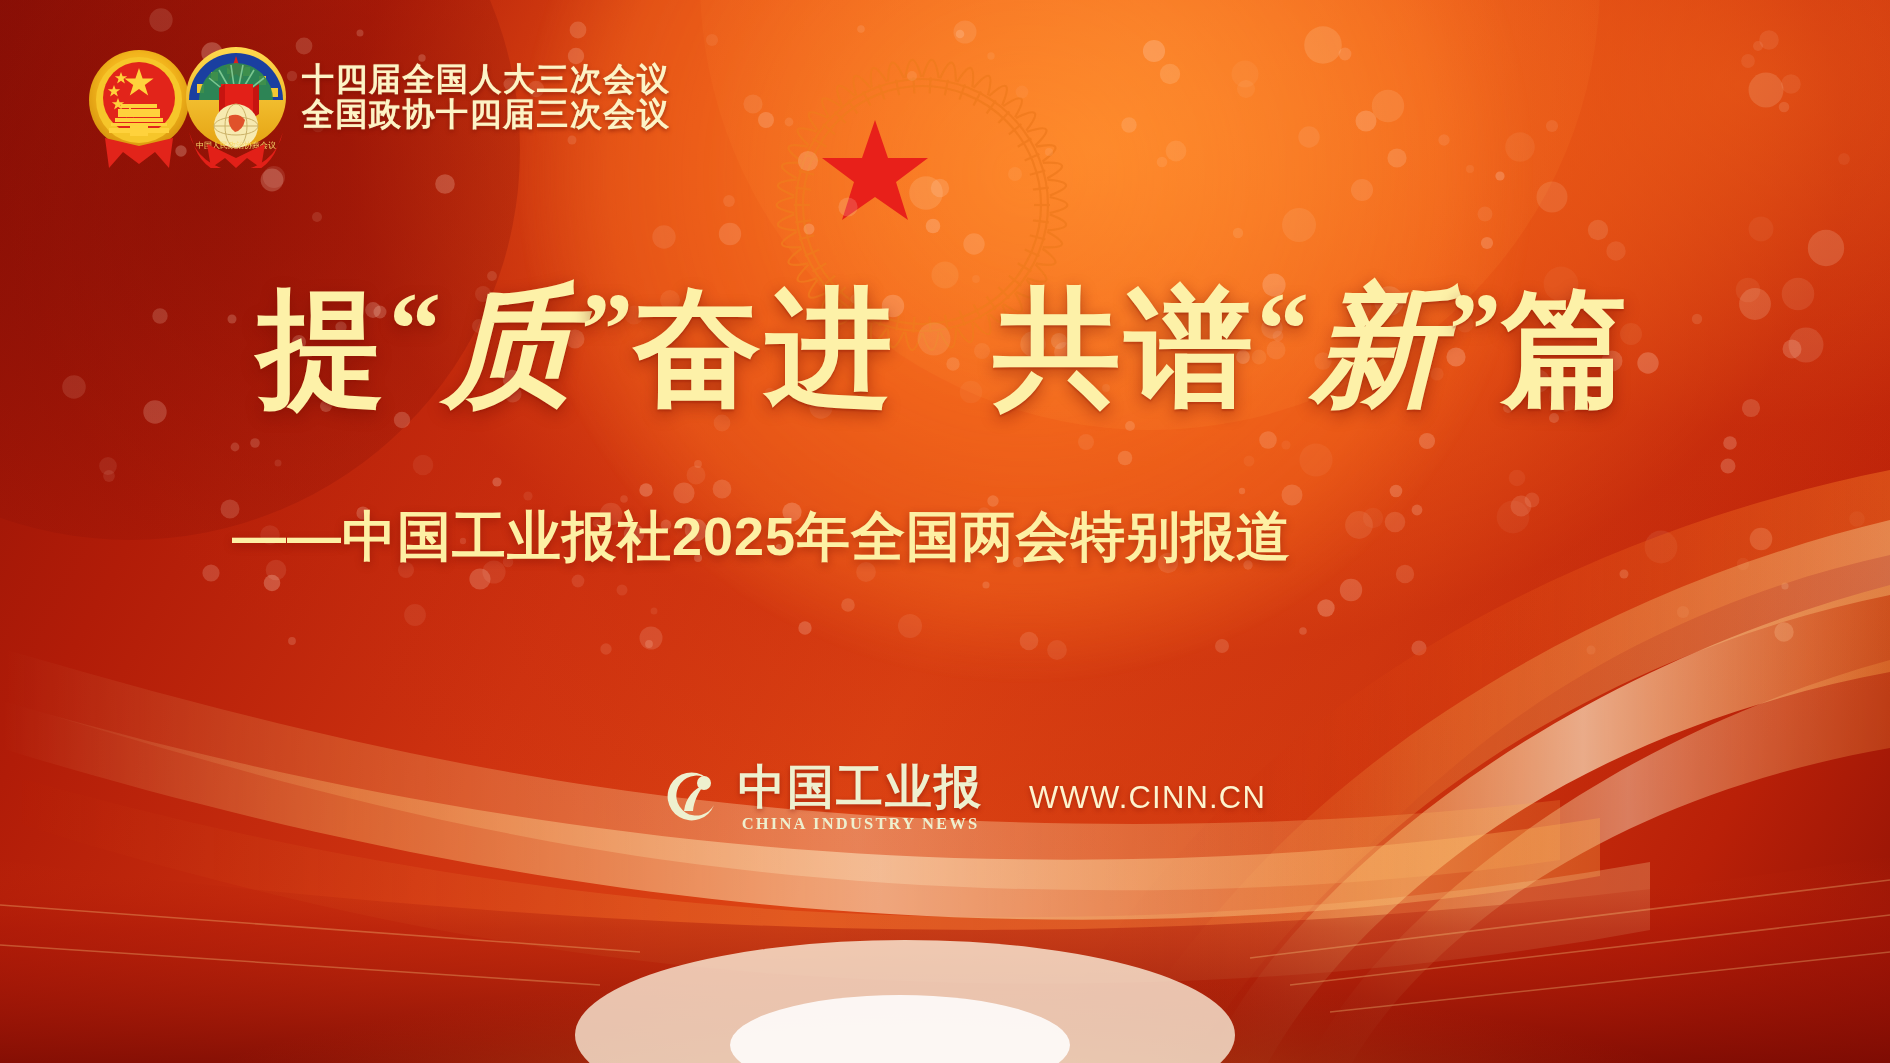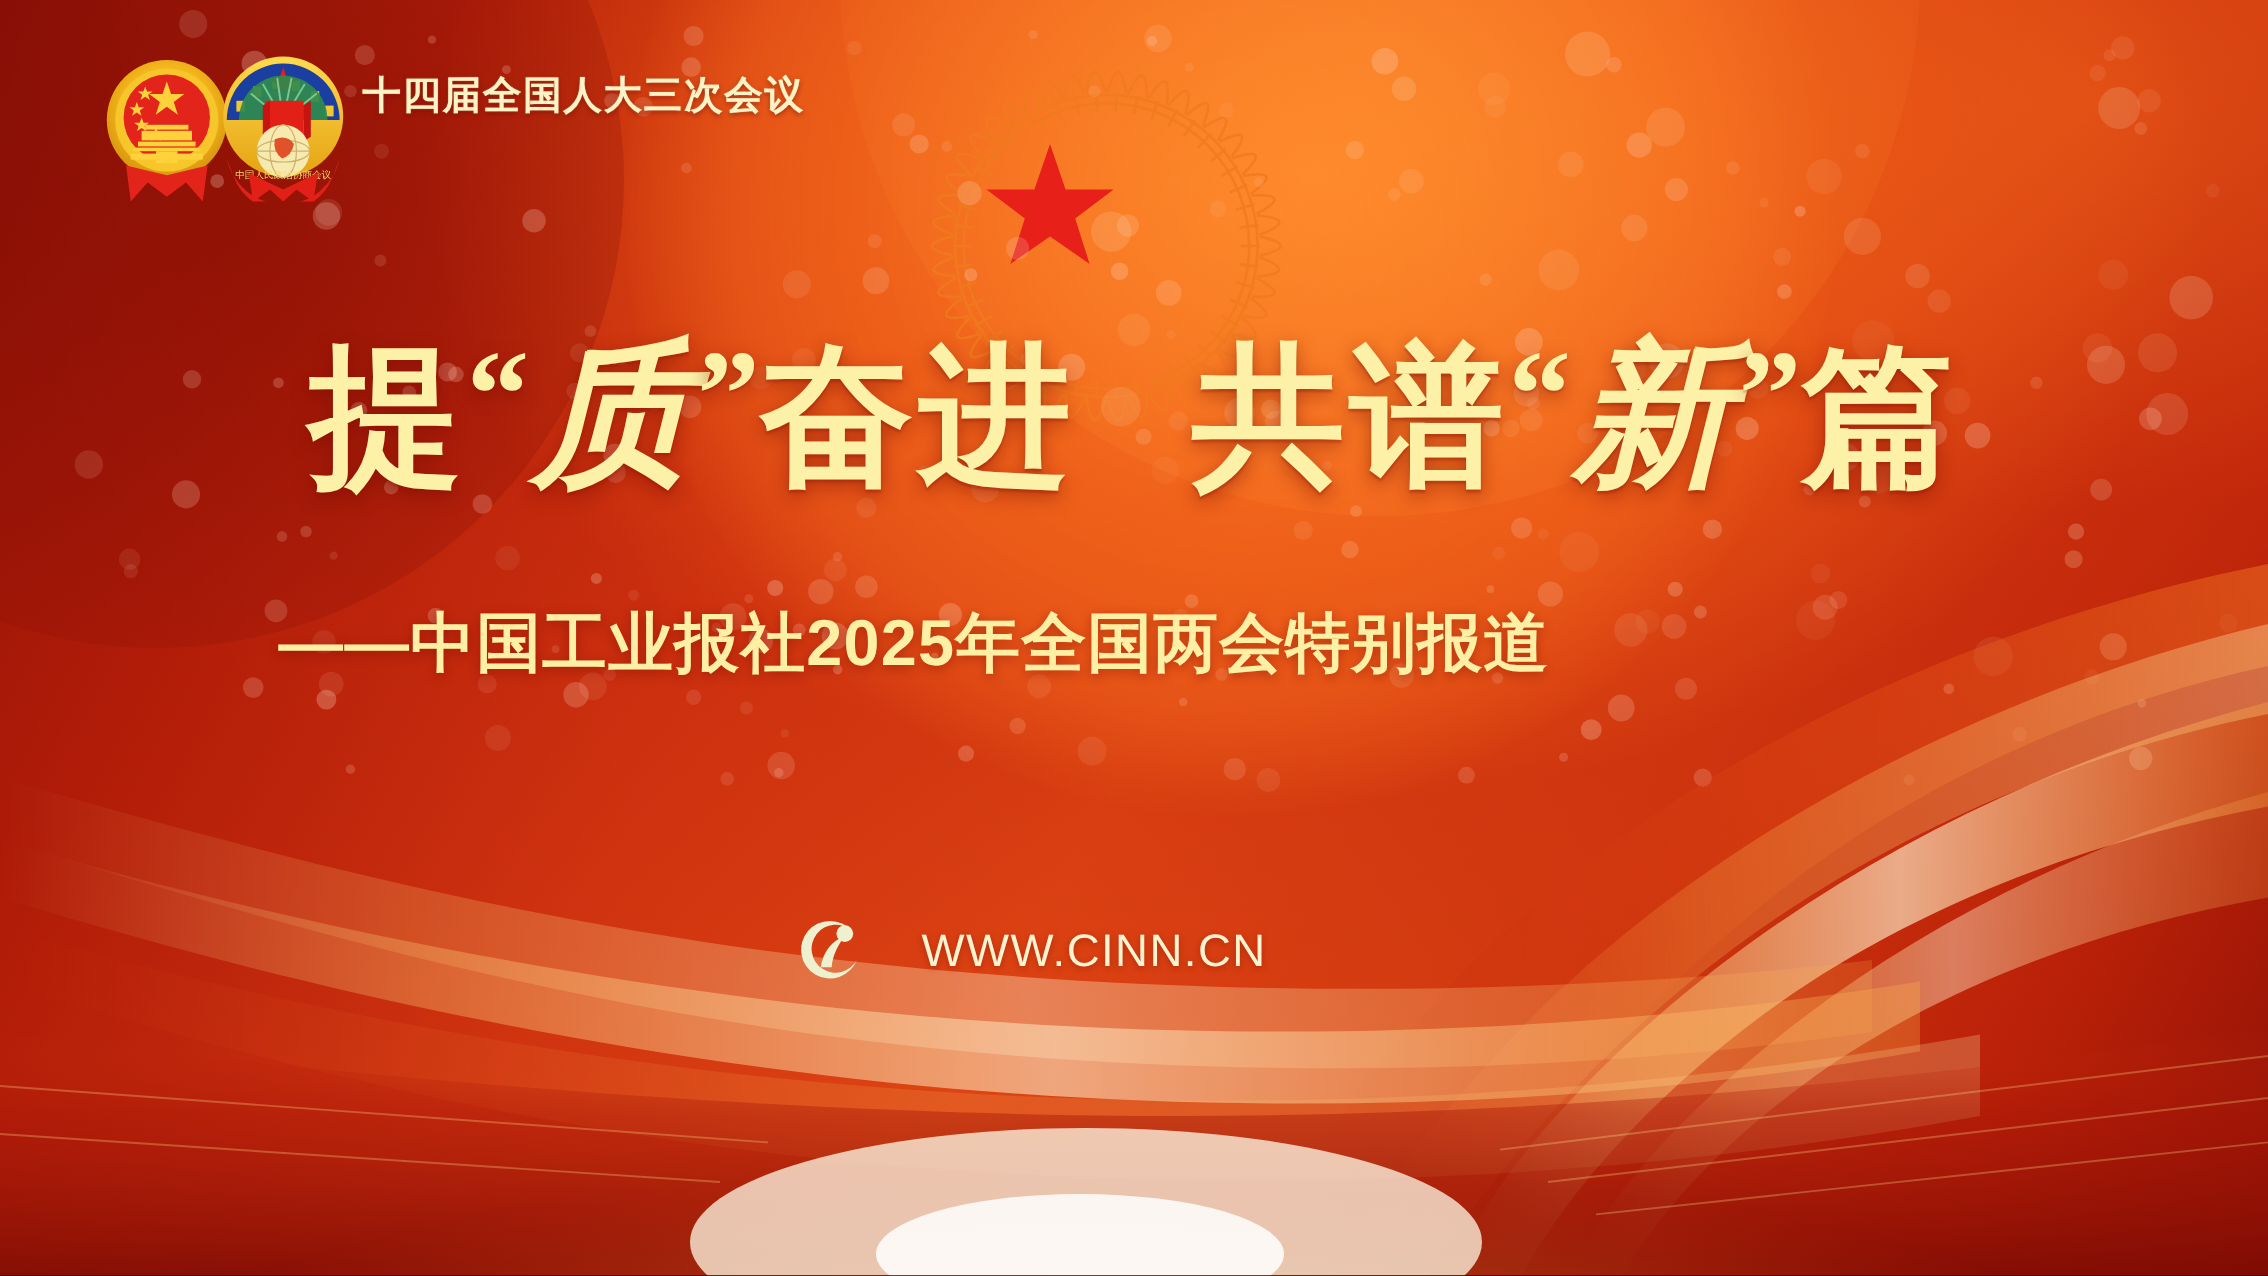--- a/index.html
+++ b/index.html
@@ -140,21 +140,21 @@
   }
   #site-block{ display:flex; flex-direction:column; margin-left:6px; }
   #site-cn{
     font-family:"Liberation Sans", sans-serif;
     font-weight:400; font-size:31px; line-height:36px;
     color:#fdf4cf; letter-spacing:1px;
     text-shadow:0 2px 5px rgba(120,12,4,.4);
   }
   #site-url{
     font-family:"Liberation Sans", sans-serif;
-    font-weight:400; font-size:38px; line-height:36px;
+    font-weight:400; font-size:31px; line-height:36px;
     color:#fdf4cf; letter-spacing:1.2px;
     text-shadow:0 2px 5px rgba(120,12,4,.4);
   }
 </style>
 </head>
 <body>
 
 <div id="banner">
 
   <div class="blob" id="blobC"></div>
@@ -586,20 +586,21 @@
       <text x="55" y="108" font-size="8" fill="#f7d96a" text-anchor="middle" font-family="Liberation Serif, serif">中国人民政治协商会议</text>
 
       <g fill="#e22018">
         <path d="M26 104 L55 118 L84 104 L80 128 L66 118 L55 128 L44 118 L30 128 Z"></path>
       </g>
     </svg>
   </div>
 
   <div id="header-text">
     <div>十四届全国人大三次会议</div>
+    <div>全国政协十四届三次会议</div>
   </div>
 
   <div id="title-wrap">
     <div id="main-title">
       <span class="seg">提</span><span class="quo">“</span><span class="brush">质</span><span class="quo">”</span><span class="seg">奋进</span><span class="gap"></span><span class="seg">共谱</span><span class="quo">“</span><span class="brush">新</span><span class="quo">”</span><span class="seg">篇</span>
     </div>
   </div>
 
   <div id="subtitle">——中国工业报社2025年全国两会特别报道</div>
 
@@ -663,20 +664,24 @@
   </svg>
 
   <div id="logo-row">
 
     <div id="brand-logo">
       <svg id="brand-mark" viewBox="0 0 62 62">
         <path d="M50 14 A24 24 0 1 0 54 38 A20 20 0 1 1 50 14 Z" fill="#eef0cf"></path>
         <path d="M24 44 C26 30 34 22 44 18 C38 26 34 34 33 44 Z" fill="#eef0cf"></path>
         <circle cx="44" cy="16" r="7" fill="#eef0cf"></circle>
       </svg>
+      <div id="brand-words">
+        <div id="brand-cn">中国工业报</div>
+        <div id="brand-en">CHINA INDUSTRY NEWS</div>
+      </div>
     </div>
 
     <div id="site-block">
       <div id="site-url">WWW.CINN.CN</div>
     </div>
   </div>
 
 </div>
 
 </body></html>

